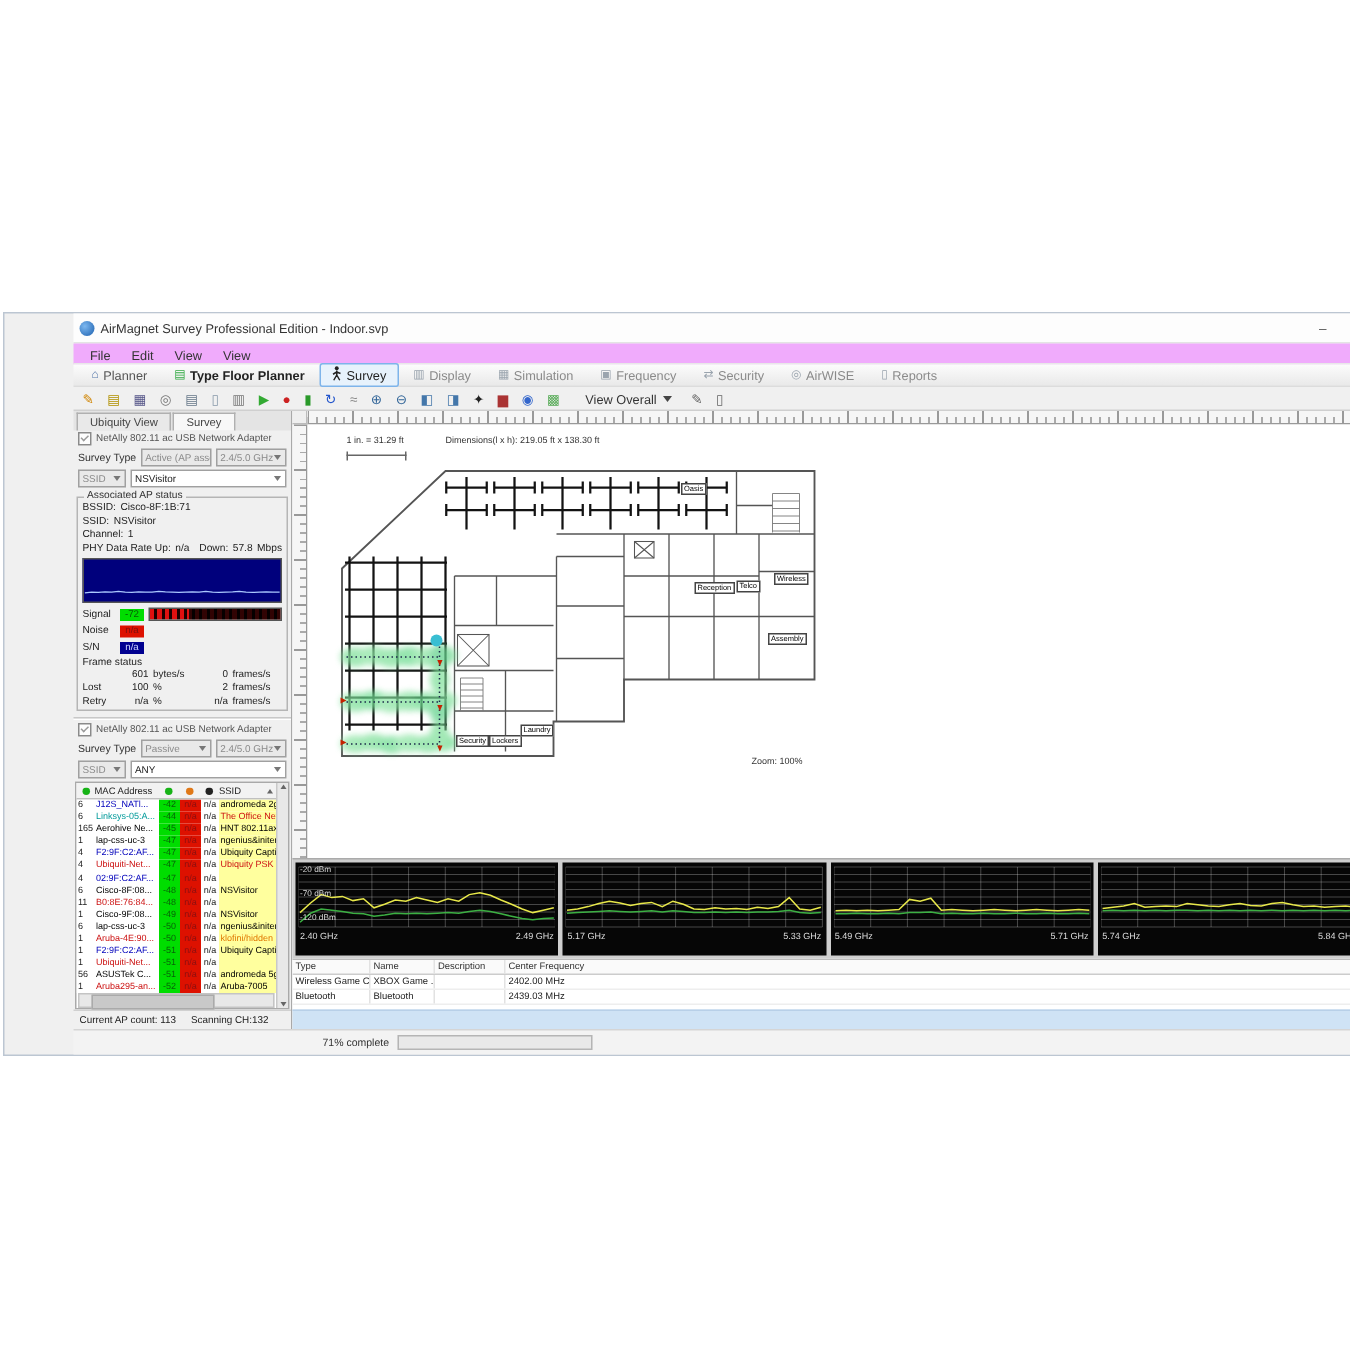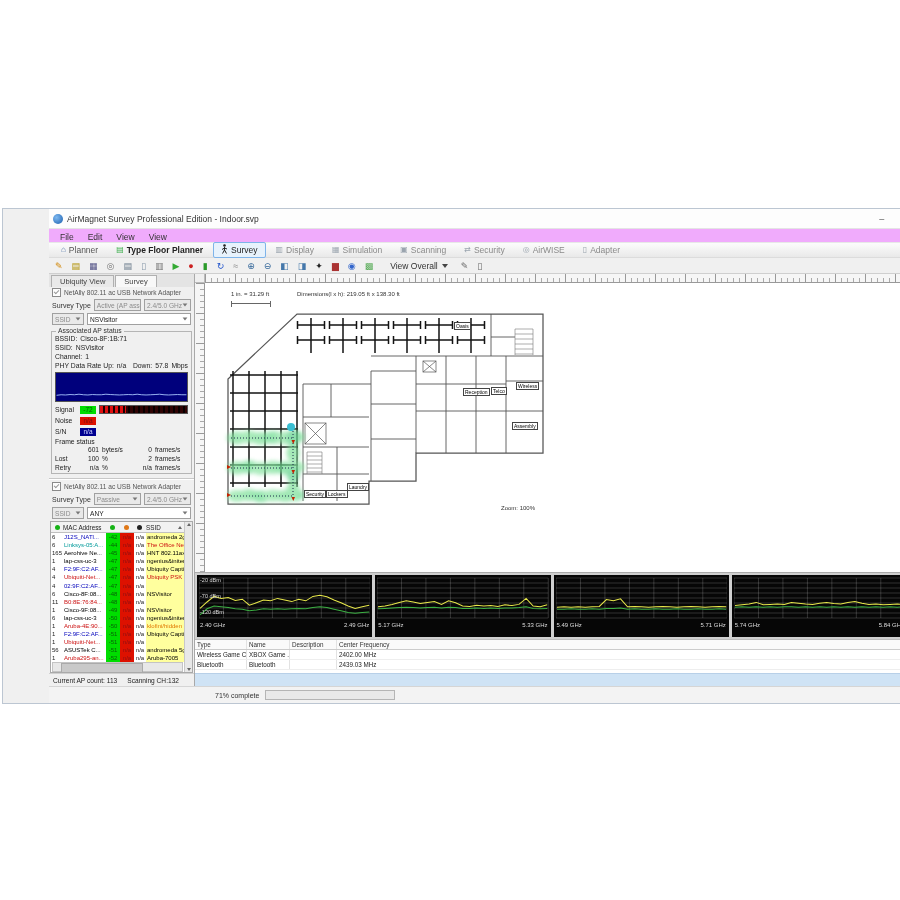--- a/index.html
+++ b/index.html
@@ -170,33 +170,33 @@
         <div class="rtab dis">
           <span class="rtab-ic" style="color: rgb(154, 164, 174);">▥</span>
           <span class="rtab-lb">Display</span>
         </div>
         <div class="rtab dis">
           <span class="rtab-ic" style="color: rgb(154, 164, 174);">▦</span>
           <span class="rtab-lb">Simulation</span>
         </div>
         <div class="rtab dis">
           <span class="rtab-ic" style="color: rgb(154, 164, 174);">▣</span>
-          <span class="rtab-lb">Scanning</span>
+          <span class="rtab-lb">Frequency</span>
         </div>
         <div class="rtab dis">
           <span class="rtab-ic" style="color: rgb(154, 164, 174);">⇄</span>
           <span class="rtab-lb">Security</span>
         </div>
         <div class="rtab dis">
           <span class="rtab-ic" style="color: rgb(154, 164, 174);">◎</span>
           <span class="rtab-lb">AirWISE</span>
         </div>
         <div class="rtab dis">
           <span class="rtab-ic" style="color: rgb(154, 164, 174);">▯</span>
-          <span class="rtab-lb">Adapter</span>
+          <span class="rtab-lb">Reports</span>
         </div>
       </div>
     <div class="iconbar" id="iconbar">
         <span class="tbico" style="color: rgb(208, 132, 0);">✎</span>
         <span class="tbico" style="color: rgb(176, 144, 0);">▤</span>
         <span class="tbico" style="color: rgb(85, 85, 136);">▦</span>
         <span class="tbico" style="color: rgb(119, 119, 119);">◎</span>
         <span class="tbico" style="color: rgb(102, 119, 136);">▤</span>
         <span class="tbico" style="color: rgb(136, 153, 170);">▯</span>
         <span class="tbico" style="color: rgb(119, 119, 119);">▥</span>

